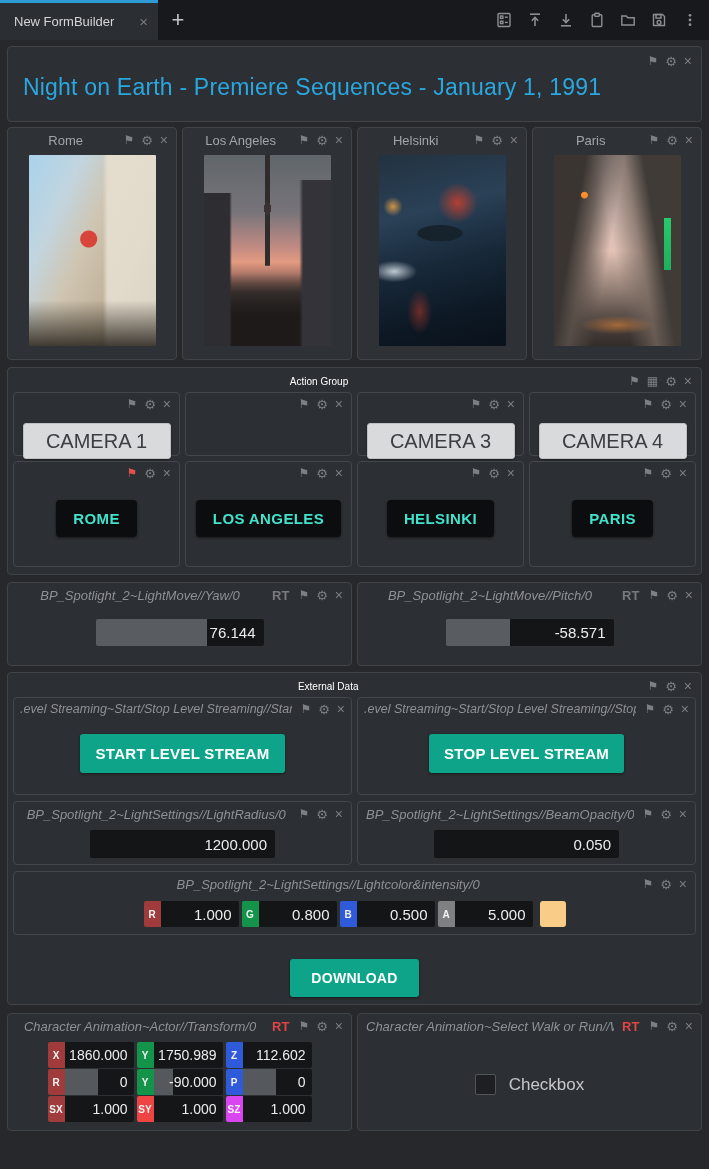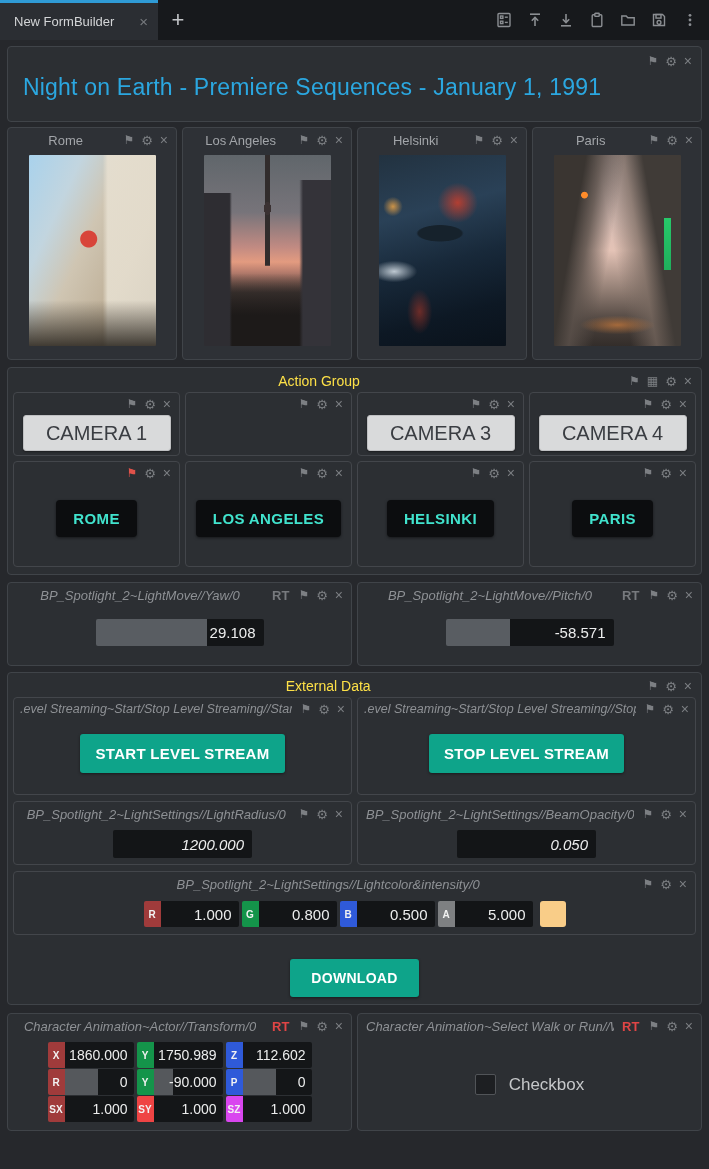--- a/index.html
+++ b/index.html
@@ -71,48 +71,48 @@
     linear-gradient(#27c96a,#1faf5c) no-repeat 92% 45% / 7px 52px,
     radial-gradient(circle 5px at 24% 21%, #ff8c2a 60%, rgba(0,0,0,0) 75%),
     radial-gradient(ellipse 52px 13px at 50% 89%, rgba(240,140,60,.55), rgba(0,0,0,0) 72%),
     linear-gradient(100deg, #3a3531 0 20%, rgba(90,80,74,.85) 30%, rgba(0,0,0,0) 45%),
     linear-gradient(260deg, #403b37 0 24%, rgba(120,105,96,.72) 36%, rgba(0,0,0,0) 52%),
     linear-gradient(to bottom,#b9a8a6 0%,#d8bdb4 35%,#e4c3b6 50%,#8d7a70 72%,#4a413c 88%,#332d2a 100%);}
 
   
   .group{margin-top:7px;padding:0 5px 7px;}
   .ghead{display:grid;grid-template-columns:1fr auto;align-items:center;min-height:24px;padding:3px 4px 1px;}
-  .ghead .plabel{justify-self:center;font-size:14px;color:#fde047;}
+  .ghead .plabel{justify-self:center;font-size:10px;color:#ffffff;}
   .subrow{display:flex;gap:5px;}
   .subpanel{flex:1;background:#2c2f33;border:1px solid #43464b;border-radius:4px;position:relative;}
   .iconbar{display:flex;justify-content:flex-end;align-items:center;gap:7px;padding:4px 8px 0;}
 
   
   .cam-row .subpanel{height:64px;}
-  .cam-btn{display:block;margin:4px auto 0;width:148px;height:36px;background:#d9dadb;border:1px solid #bfc0c2;border-radius:3px;color:#3a3d42;font-size:20px;font-family:inherit;cursor:pointer;box-shadow:0 1px 2px rgba(0,0,0,.4);white-space:nowrap;}
+  .cam-btn{display:block;margin:12px auto 0;width:148px;height:36px;background:#d9dadb;border:1px solid #bfc0c2;border-radius:3px;color:#3a3d42;font-size:20px;font-family:inherit;cursor:pointer;box-shadow:0 1px 2px rgba(0,0,0,.4);white-space:nowrap;}
   .city-row{margin-top:5px;}
   .city-row .subpanel{height:106px;}
   .city-btn{display:block;margin:20px auto 0;background:#0c0d0f;border:none;border-radius:4px;padding:10px 17px;color:#41e3cd;font-size:15px;font-weight:bold;letter-spacing:.4px;font-family:inherit;cursor:pointer;box-shadow:0 1px 3px rgba(0,0,0,.5);white-space:nowrap;}
 
   
   .lightmove{margin-top:7px;}
   .lightmove .panel{flex:1;height:84px;}
   .slider{position:relative;width:168px;height:27px;margin:14px auto 0;border-radius:2px;overflow:hidden;cursor:ew-resize;
     background:linear-gradient(to right,#595d62 var(--fill,0%),#131517 var(--fill,0%));}
   .slider .sval{position:absolute;right:8px;top:0;height:100%;display:flex;align-items:center;font-size:15px;color:#eceded;}
 
   
   .external{margin-top:6px;}
   .stream-row .subpanel{height:98px;}
   .stream-head{display:grid;grid-template-columns:1fr auto;align-items:center;padding:4px 6px 0 6px;}
   .stream-head .plabel{justify-self:center;font-size:12.5px;font-style:italic;color:#8e9195;white-space:nowrap;overflow:hidden;max-width:100%;}
   .teal-btn{display:block;margin:18px auto 0;background:#0ea48a;border:none;border-radius:3px;padding:11px 15px;color:#fff;font-size:15px;font-weight:bold;letter-spacing:.3px;font-family:inherit;cursor:pointer;box-shadow:0 1px 3px rgba(0,0,0,.45);white-space:nowrap;}
   .value-row{margin-top:6px;border-radius:9px;}
   .value-row .subpanel{height:64px;}
-  .num-input{position:relative;width:139px;height:28px;margin:6px auto 0;background:#131517;border-radius:2px;font-style:italic;}
+  .num-input{position:relative;width:185px;height:28px;margin:6px auto 0;background:#131517;border-radius:2px;}
   .num-input .sval{position:absolute;right:8px;top:0;height:100%;display:flex;align-items:center;font-size:15px;color:#eceded;}
   .color-panel{margin-top:6px;height:64px;background:#2c2f33;border:1px solid #43464b;border-radius:4px;}
   .chan-row{display:flex;justify-content:center;align-items:center;gap:3px;margin-top:7px;}
   .chan{display:flex;align-items:stretch;height:26px;}
   .chan-label{width:17px;display:flex;align-items:center;justify-content:center;font-size:10px;font-weight:bold;color:#f2f2f2;border-radius:2px 0 0 2px;}
   .chan-val{position:relative;width:78px;background:#131517;border-radius:0 2px 2px 0;}
   .chan-val .sval{position:absolute;right:7px;top:0;height:100%;display:flex;align-items:center;font-size:15px;color:#eceded;}
   .swatch{width:26px;height:26px;border-radius:3px;margin-left:4px;cursor:pointer;}
   .dl-btn{display:block;margin:24px auto 0;background:#0ea48a;border:none;border-radius:3px;padding:11px 21px;color:#fff;font-size:14px;font-weight:bold;letter-spacing:.3px;font-family:inherit;cursor:pointer;box-shadow:0 1px 3px rgba(0,0,0,.45);}
 
@@ -334,21 +334,21 @@
         <div class="phead">
           <span class="plabel italic">BP_Spotlight_2~LightMove//Yaw/0</span>
           <span class="hicons">
               <span class="rt">RT</span>
               <span class="hic pin">⚑</span>
               <span class="hic gear">⚙</span>
               <span class="hic close">×</span>
             </span>
         </div>
         <div class="slider" style="--fill: 66%;">
-          <span class="sval">29.108</span>
+          <span class="sval">76.144</span>
         </div>
       </div>
       <div class="panel">
         <div class="phead">
           <span class="plabel italic">BP_Spotlight_2~LightMove//Pitch/0</span>
           <span class="hicons">
               <span class="rt">RT</span>
               <span class="hic pin">⚑</span>
               <span class="hic gear">⚙</span>
               <span class="hic close">×</span>

